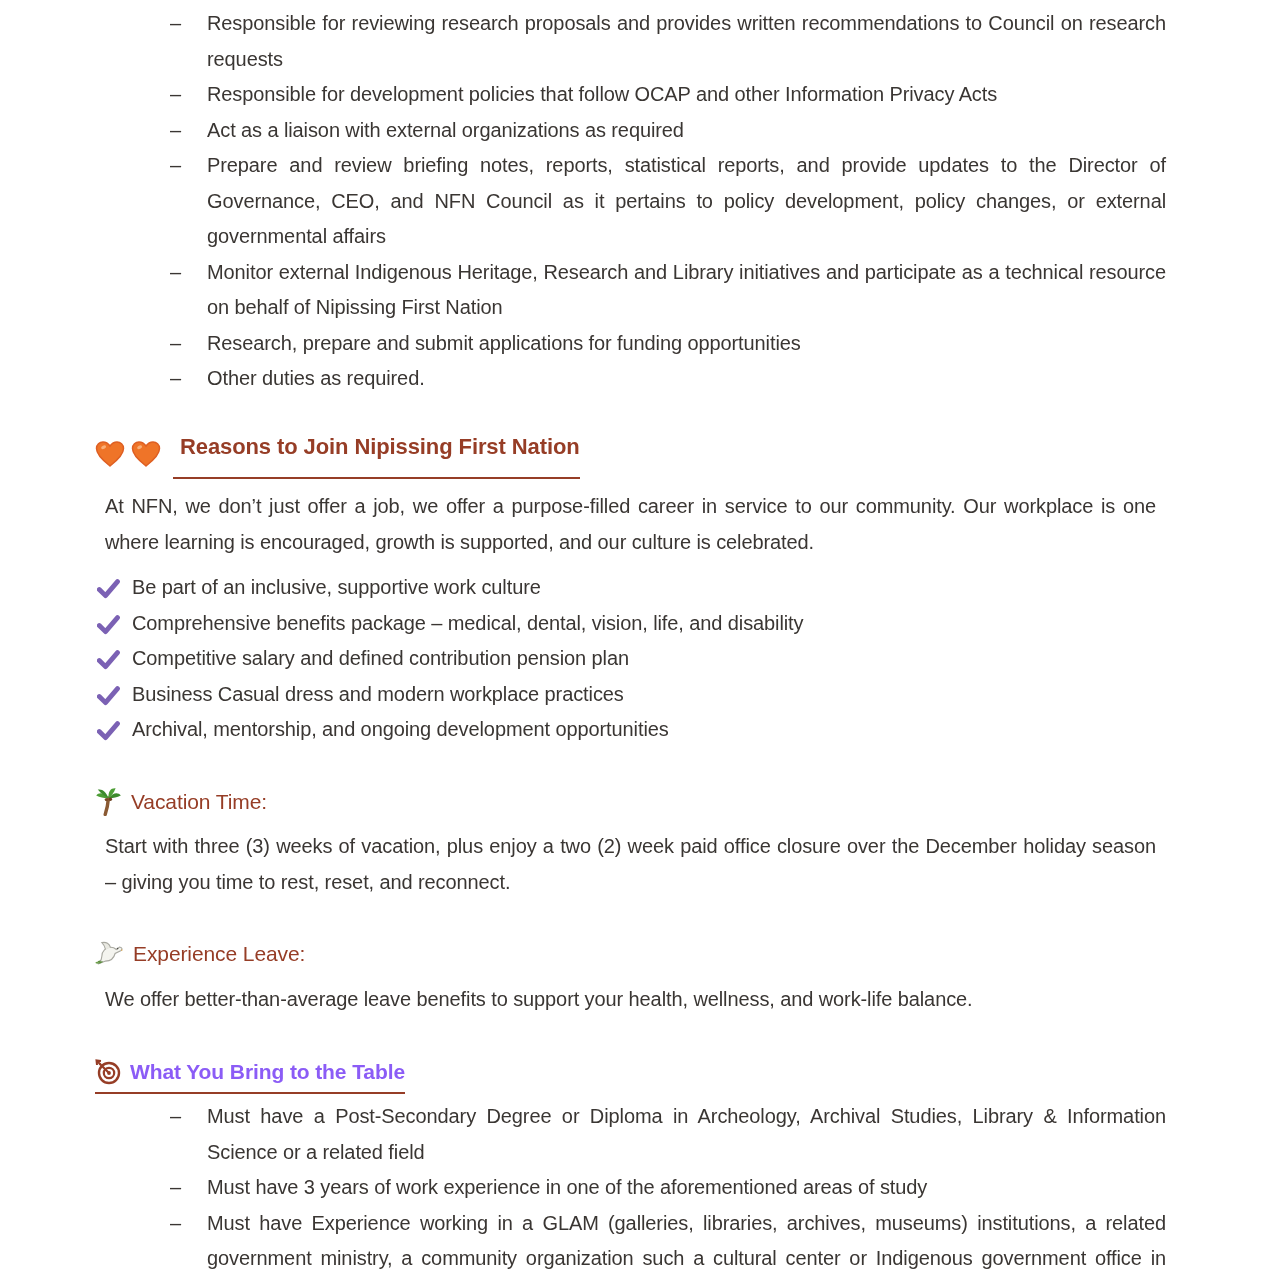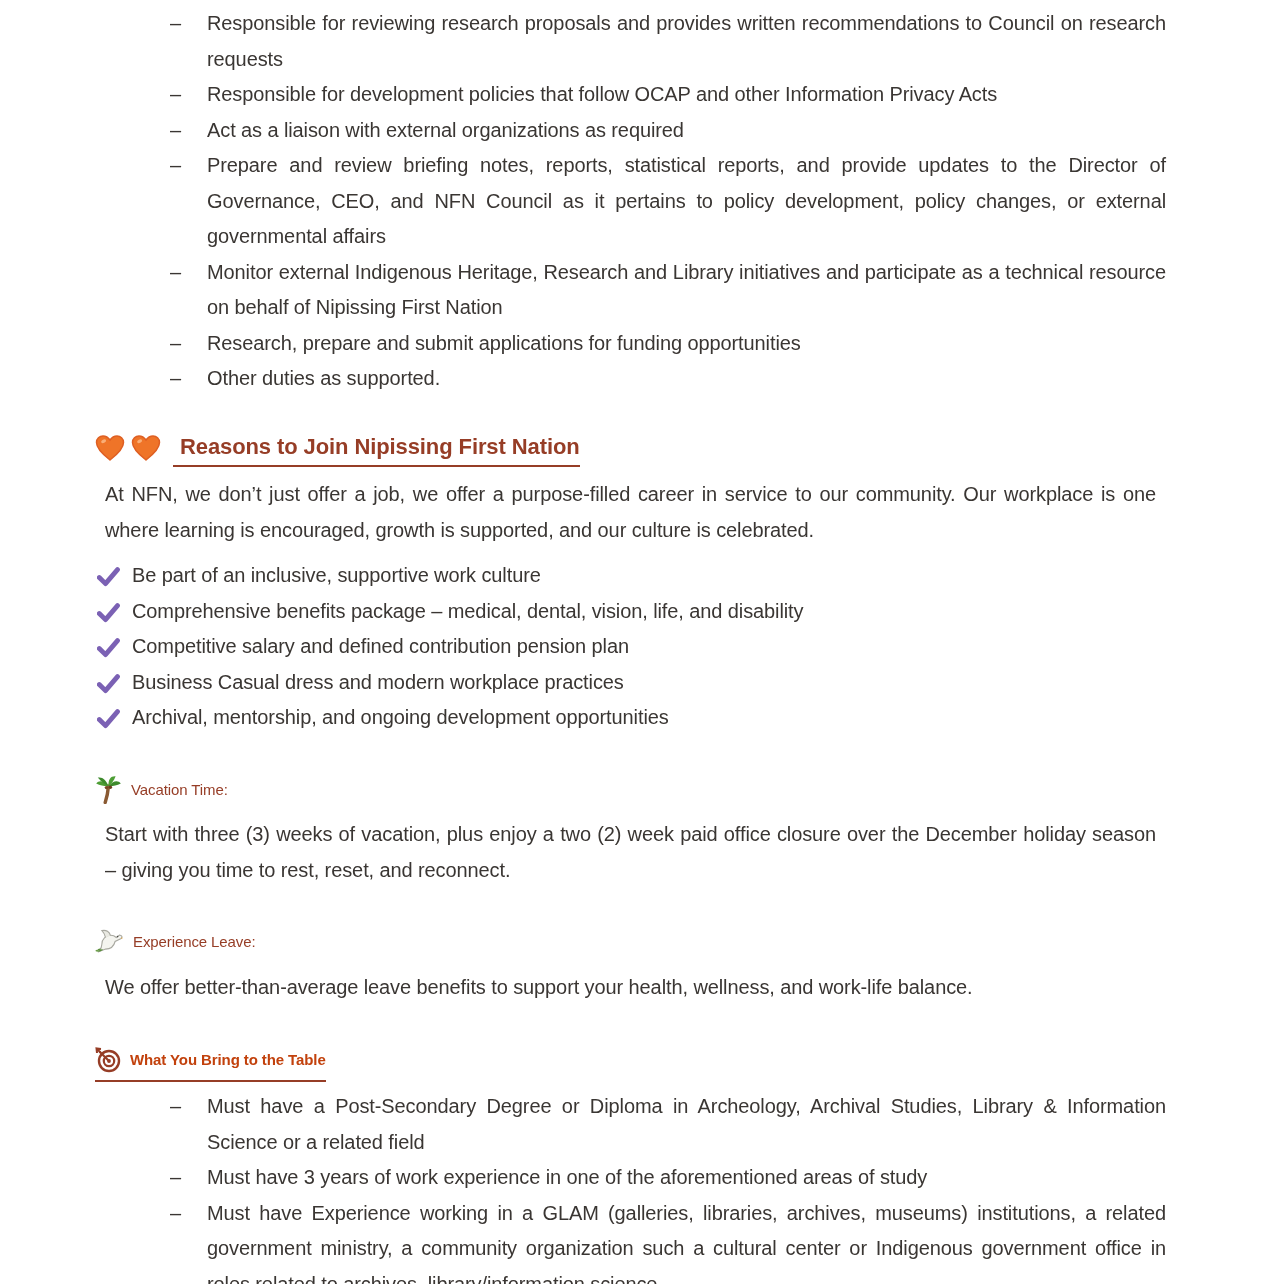--- a/index.html
+++ b/index.html
@@ -24,24 +24,24 @@
   ul.check-list svg.check { position:absolute; left:2px; top:9px; }
 
   p { margin:10px; }
   p.just { text-align:justify; }
 
   .heading-row { display:flex; align-items:center; gap:9px; }
   .heading-row svg { flex:0 0 auto; }
 
   .reasons-head { margin-top:32px; font-size:22px; font-weight:700; color:#963d26; }
   .reasons-head .head-text {
-    border-bottom:2px solid #963d26; padding-bottom:1px; padding-left:7px; margin-left:3px;
+    border-bottom:2px solid #963d26; padding-bottom:13px; padding-left:7px; margin-left:3px;
   }
-  .sub-head { margin-top:36px; font-size:15px; font-weight:400; color:#963d26; }
-  .bring-head { margin-top:37px; font-size:15px; font-weight:700; color:#c2410c; }
+  .sub-head { margin-top:36px; font-size:21px; font-weight:400; color:#963d26; }
+  .bring-head { margin-top:37px; font-size:21px; font-weight:700; color:#8b5cf6; }
   .bring-head .underline-wrap {
     display:inline-flex; align-items:center; gap:9px;
     border-bottom:2px solid #963d26; padding-bottom:2px;
   }
   .bring-list { margin-top:4px !important; }
 
   .hearts { display:inline-flex; gap:6px; }
 </style>
 </head>
 <body>
@@ -75,21 +75,21 @@
         <span>Monitor external Indigenous Heritage, Research and Library initiatives and participate as a technical resource on behalf of Nipissing First Nation</span>
       </li>
 
       <li>
         <span class="dash">–</span>
         <span>Research, prepare and submit applications for funding opportunities</span>
       </li>
 
       <li>
         <span class="dash">–</span>
-        <span>Other duties as supported.</span>
+        <span>Other duties as required.</span>
       </li>
     </ul>
 
   <div class="heading-row reasons-head">
     <span class="hearts">
       <svg width="30" height="28" viewBox="0 0 30 28">
         <path d="M15 26 C6 19 1.5 13.5 1.5 8.5 C1.5 4.5 4.5 2 8 2 C10.8 2 13.3 3.6 15 6 C16.7 3.6 19.2 2 22 2 C25.5 2 28.5 4.5 28.5 8.5 C28.5 13.5 24 19 15 26 Z" fill="#ef7428" stroke="#de5f23" stroke-width="1.5"></path>
         <ellipse cx="8.6" cy="7.2" rx="2.6" ry="1.7" fill="#f9ae77" transform="rotate(-25 8.6 7.2)"></ellipse>
       </svg>
       <svg width="30" height="28" viewBox="0 0 30 28">

